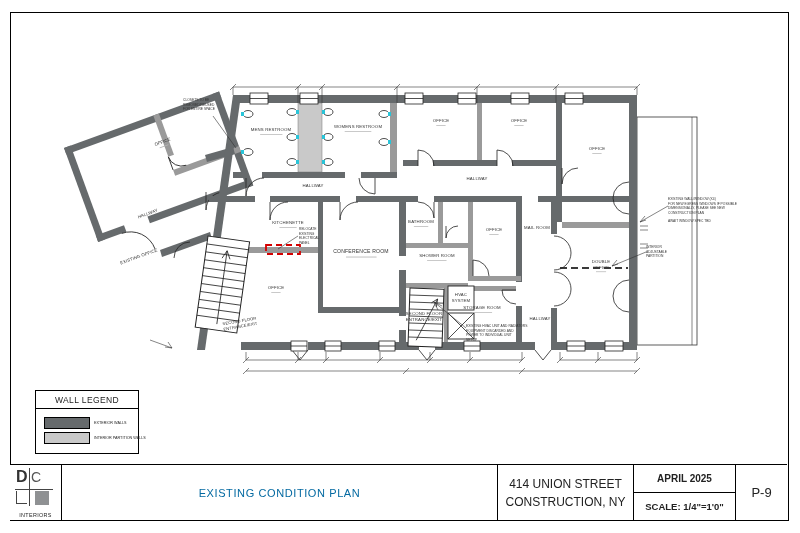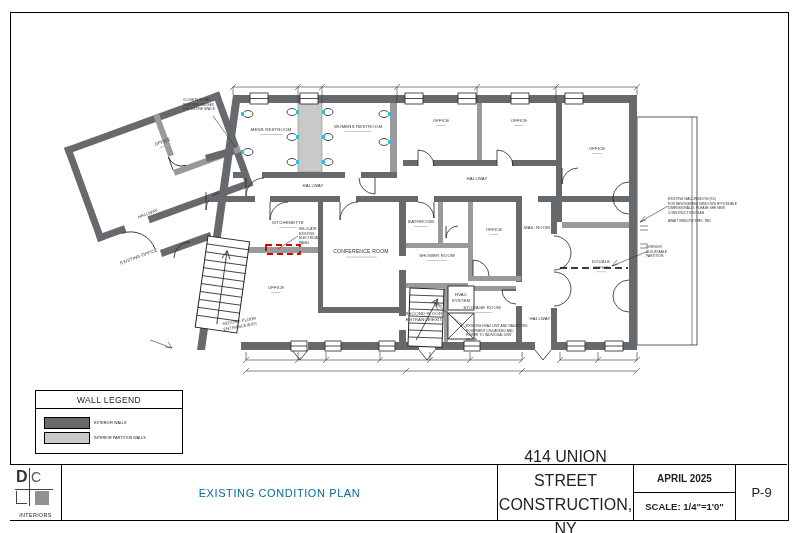--- a/index.html
+++ b/index.html
@@ -18,36 +18,36 @@
   .rlab{position:absolute;font-size:6px;line-height:1.25;color:#333;text-align:center;
         white-space:pre;letter-spacing:.2px;transform:translate(-50%,-50%) scale(.72);}
   .rlab.big{transform:translate(-50%,-50%) scale(.85);}
   .rlab.rot{transform:translate(-50%,-50%) rotate(-20deg) scale(.72);}
   .rlab.rot10{transform:translate(-50%,-50%) rotate(-10deg) scale(.68);}
   .rlab::after{content:"";display:block;width:55%;height:1px;background:#b5b5b5;margin:1px auto 0;}
   .rlab.nodim::after{display:none;}
   .note{position:absolute;font-size:6px;line-height:1.35;color:#333;white-space:pre;
         transform:scale(.55);transform-origin:top left;}
   
-  #legend{position:absolute;left:35px;top:390px;width:148px;}
+  #legend{position:absolute;left:35px;top:390px;width:104px;}
   #legend .head{border:1px solid #000;height:17px;display:flex;align-items:center;justify-content:center;
         font-size:8.5px;letter-spacing:.4px;background:#fff;}
   #legend .body{border:1px solid #000;border-top:none;padding:5px 4px 6px 8px;background:#fff;}
   .legrow{display:flex;align-items:center;margin:3px 0;}
   .sw{width:44px;height:10px;border:1px solid #000;margin-right:4px;flex:none;}
   .sw.ext{background:#666a6c;}
   .sw.int{background:#c9c9c9;}
   .leglab{font-size:6px;transform:scale(.62);transform-origin:left center;white-space:nowrap;color:#222;}
   
   #titleblock{position:absolute;left:10px;top:464px;width:777px;height:55px;display:flex;
         border-top:1.2px solid #000;background:#fff;}
   .tb-cell{border-right:1.2px solid #000;display:flex;align-items:center;justify-content:center;}
   #tb-logo{width:51px;flex:none;position:relative;}
   #tb-title{flex:1;font-size:11px;letter-spacing:.6px;color:#0369a1;}
-  #tb-addr{width:135px;flex:none;flex-direction:column;font-size:16px;line-height:1.5;text-align:center;}
+  #tb-addr{width:135px;flex:none;flex-direction:column;font-size:12px;line-height:1.5;text-align:center;}
   #tb-ds{width:101px;flex:none;flex-direction:column;padding:0;font-weight:bold;}
   #tb-ds .row{width:100%;flex:1;display:flex;align-items:center;justify-content:center;font-size:9.5px;}
   #tb-ds .row:first-child{border-bottom:1.2px solid #000;font-size:10px;}
   #tb-sheet{width:51px;flex:none;border-right:none;font-size:13px;}
   
   #logo-art{position:absolute;left:5px;top:3px;width:40px;height:38px;}
   .ld{position:absolute;left:1px;top:0;font-size:16px;font-weight:bold;color:#333;}
   .lc{position:absolute;left:16px;top:1px;font-size:14px;color:#555;}
   .lbar{position:absolute;left:14px;top:0;height:38px;border-left:1.4px solid #444;}
   .lgh{position:absolute;left:0;top:21px;width:38px;border-top:1.4px solid #444;}

